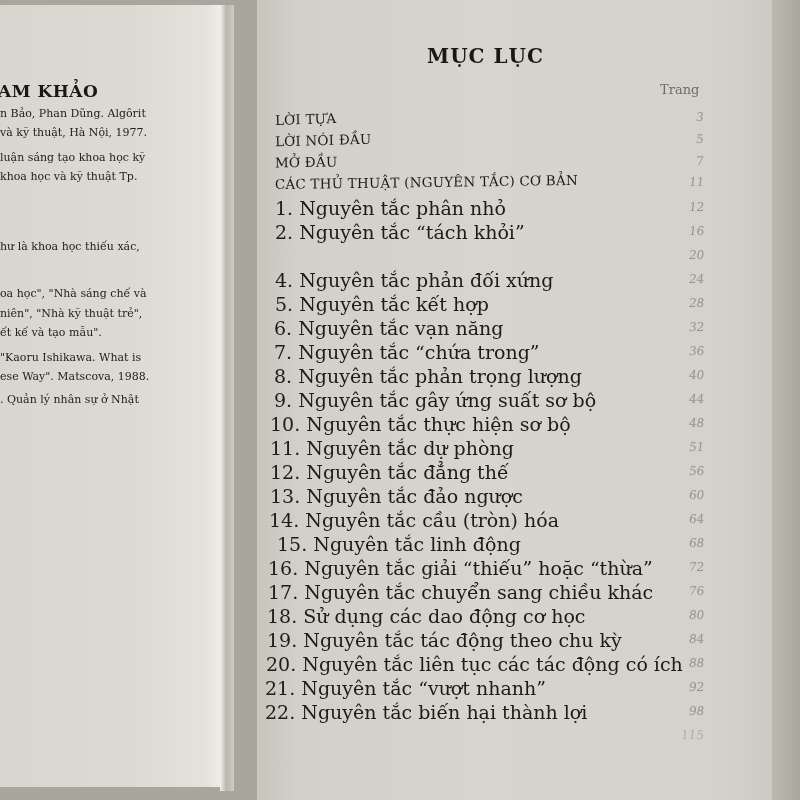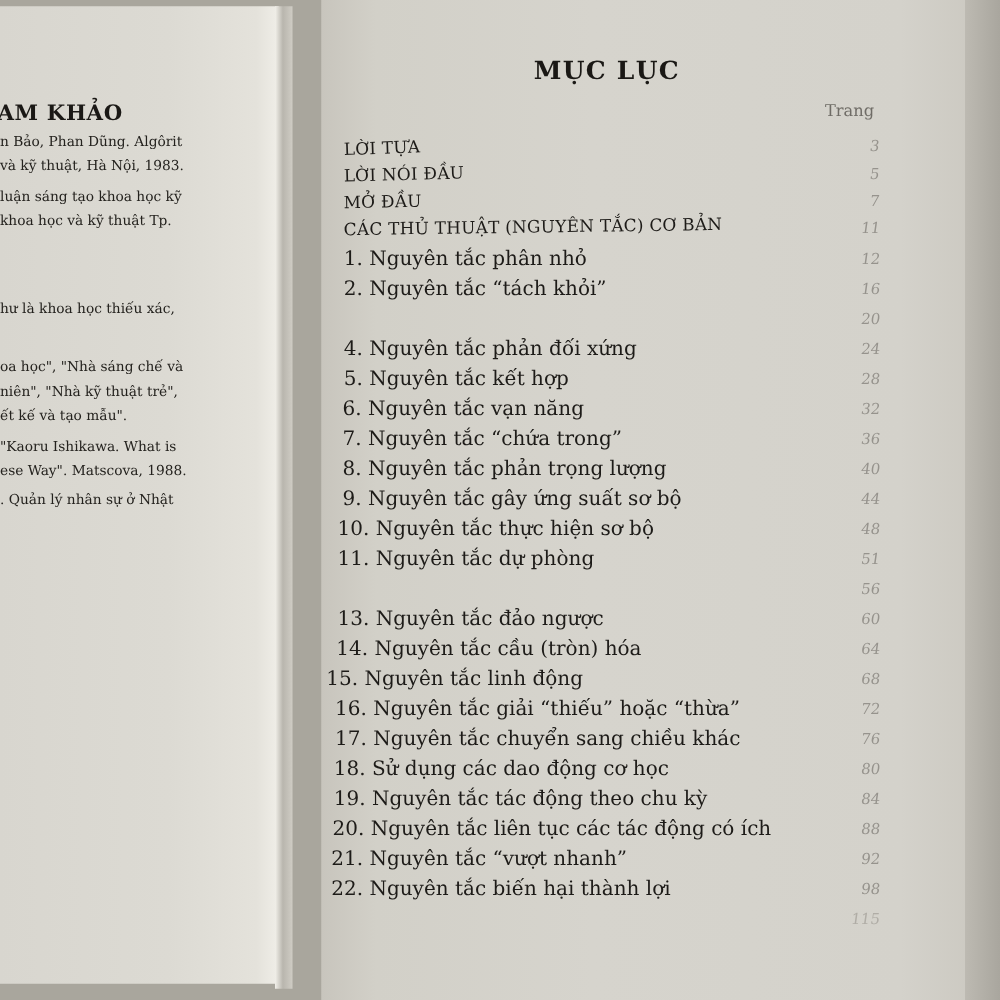--- a/index.html
+++ b/index.html
@@ -48,42 +48,42 @@
     }
     .trang-label {
       position: absolute; left: 403px; top: 82px; font-size: 13px; color: #6f6c66; white-space: nowrap;
       font-family: "DejaVu Serif", serif;
     }
 
     .toc-row {
       position: absolute; left: 0; width: 545px; height: 24px;
     }
     .toc-row .label {
-      position: absolute; white-space: nowrap; font-size: 16px; color: #1d1b18;
+      position: absolute; white-space: nowrap; font-size: 19px; color: #1d1b18;
       font-family: "DejaVu Serif", serif;
     }
     .toc-row .label.caps { font-size: 13.5px; letter-spacing: 0.2px; }
     .toc-row .page-no {
       position: absolute; right: 98px; font-size: 12px; color: #8c8983; opacity: 0.85;
       font-family: "DejaVu Serif", serif; transform: skewX(-8deg);
     }
     .bottom-folio {
       position: absolute; right: 98px; top: 728px; font-size: 12px; color: #b0ada6;
       font-family: "DejaVu Serif", serif; transform: skewX(-8deg);
     }
   </style>
 </head>
 <body>
 
 <div class="scene">
 
   <div class="page-left">
     <div class="heading">AM KHẢO</div>
     <div class="ref-line" style="top:102px;left:0px">n Bảo, Phan Dũng. Algôrit</div>
-    <div class="ref-line" style="top:121px;left:0px">và kỹ thuật, Hà Nội, 1983.</div>
+    <div class="ref-line" style="top:121px;left:0px">và kỹ thuật, Hà Nội, 1977.</div>
     <div class="ref-line" style="top:146px;left:0px">luận sáng tạo khoa học kỹ</div>
     <div class="ref-line" style="top:165px;left:0px"> khoa học và kỹ thuật Tp.</div>
     <div class="ref-line" style="top:235px;left:0px">hư là khoa học thiếu xác,</div>
     <div class="ref-line" style="top:282px;left:0px">oa học", "Nhà sáng chế và</div>
     <div class="ref-line" style="top:302px;left:0px">niên", "Nhà kỹ thuật trẻ",</div>
     <div class="ref-line" style="top:321px;left:0px">ết kế và tạo mẫu".</div>
     <div class="ref-line" style="top:346px;left:0px">"Kaoru Ishikawa. What is</div>
     <div class="ref-line" style="top:365px;left:0px">ese Way". Matscova, 1988.</div>
     <div class="ref-line" style="top:388px;left:0px">. Quản lý nhân sự ở Nhật</div>
   </div>
@@ -148,32 +148,33 @@
     </div>
     <div class="toc-row" style="top:413px">
       <span class="label" style="left:13px">10. Nguyên tắc thực hiện sơ bộ</span>
       <span class="page-no" style="top:3px">48</span>
     </div>
     <div class="toc-row" style="top:437px">
       <span class="label" style="left:13px">11. Nguyên tắc dự phòng</span>
       <span class="page-no" style="top:3px">51</span>
     </div>
     <div class="toc-row" style="top:461px">
+      <span class="label" style="left:13px">12. Nguyên tắc đẳng thế</span>
       <span class="page-no" style="top:3px">56</span>
     </div>
     <div class="toc-row" style="top:485px">
       <span class="label" style="left:13px">13. Nguyên tắc đảo ngược</span>
       <span class="page-no" style="top:3px">60</span>
     </div>
     <div class="toc-row" style="top:509px">
       <span class="label" style="left:12px">14. Nguyên tắc cầu (tròn) hóa</span>
       <span class="page-no" style="top:3px">64</span>
     </div>
     <div class="toc-row" style="top:533px">
-      <span class="label" style="left:4px">15. Nguyên tắc linh động</span>
+      <span class="label" style="left:20px">15. Nguyên tắc linh động</span>
       <span class="page-no" style="top:3px">68</span>
     </div>
     <div class="toc-row" style="top:557px">
       <span class="label" style="left:11px">16. Nguyên tắc giải “thiếu” hoặc “thừa”</span>
       <span class="page-no" style="top:3px">72</span>
     </div>
     <div class="toc-row" style="top:581px">
       <span class="label" style="left:11px">17. Nguyên tắc chuyển sang chiều khác</span>
       <span class="page-no" style="top:3px">76</span>
     </div>

